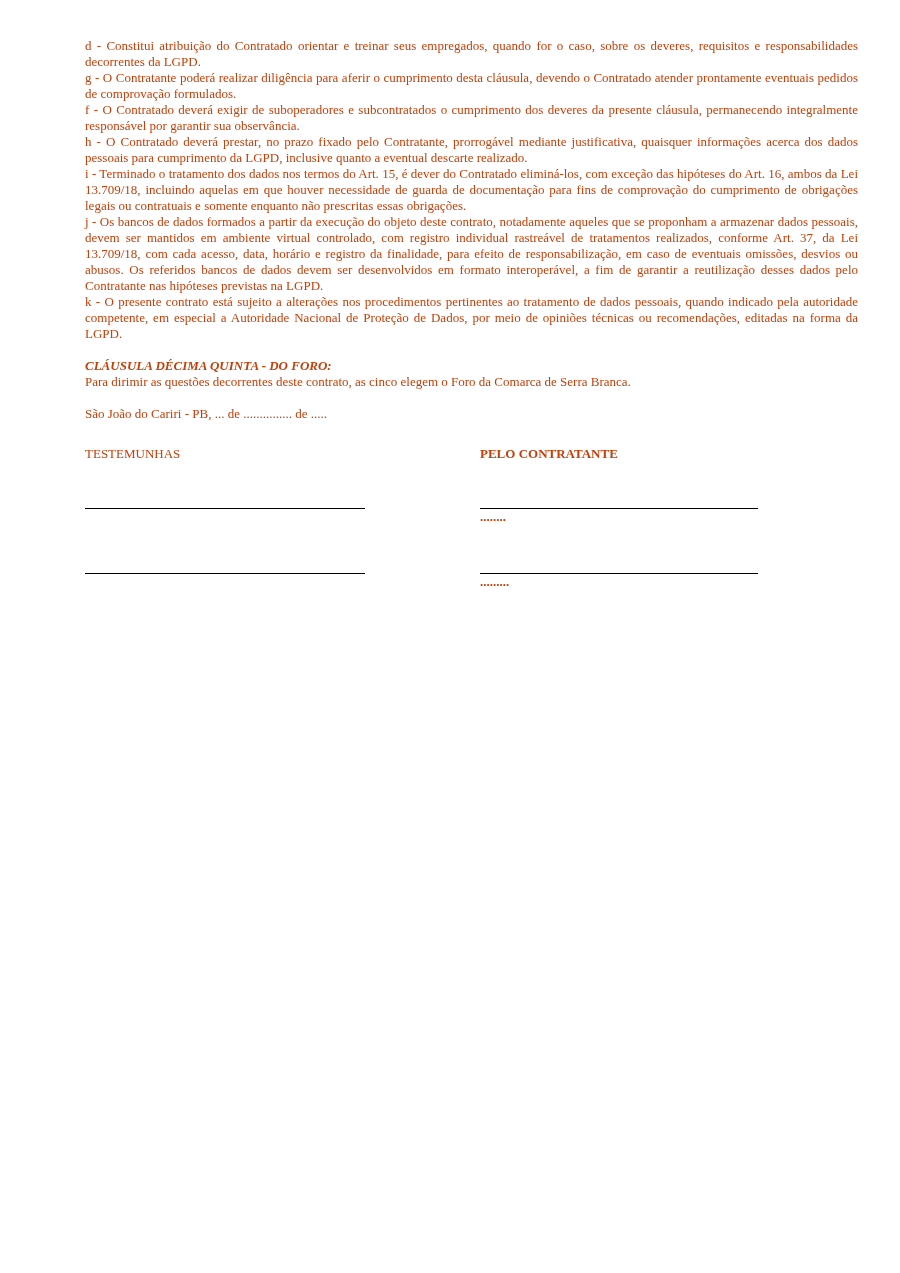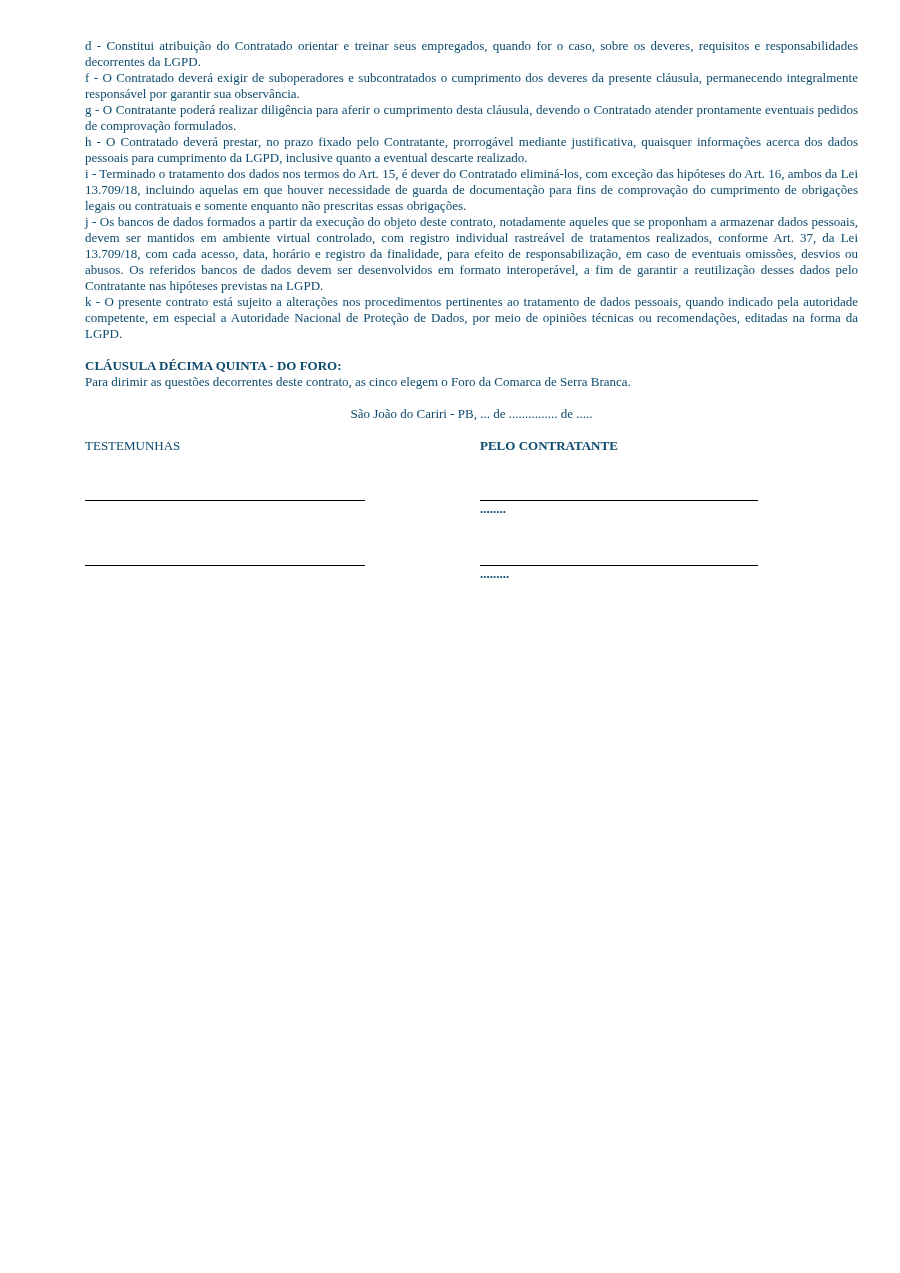--- a/index.html
+++ b/index.html
@@ -10,54 +10,55 @@
   .page {
     position: relative;
     width: 900px;
     height: 1273px;
     background: #ffffff;
     box-sizing: border-box;
     padding: 38px 42px 0 85px;
     font-family: "Liberation Serif", serif;
     font-size: 13px;
     line-height: 16px;
-    color: #0c4a6e;
+    color: #c2410c;
   }
   p {
     margin: 0;
     text-align: justify;
   }
   .clause-heading {
     font-weight: bold;
     margin-top: 16px;
     text-align: left;
+    font-style: italic;
   }
   .closing {
     margin-top: 16px;
   }
   .dateline {
     margin-top: 16px;
-    text-align: center;
+    text-align: left;
   }
   .sig-row {
     display: flex;
     align-items: flex-end;
   }
   .col-l {
     width: 280px;
     flex: 0 0 280px;
   }
   .col-r {
     margin-left: 115px;
     width: 278px;
     flex: 0 0 278px;
     font-weight: bold;
   }
   .labels-row {
-    margin-top: 16px;
+    margin-top: 24px;
   }
   .line-row-1 {
     margin-top: 32px;
   }
   .sig-line {
     height: 14px;
     border-bottom: 1px solid #000000;
   }
   .dots {
     text-align: left;
@@ -74,22 +75,22 @@
   .sig-label {
     text-align: left;
   }
 </style>
 </head>
 <body>
 
 <div class="page">
 
   <p>d - Constitui atribuição do Contratado orientar e treinar seus empregados, quando for o caso, sobre os deveres, requisitos e responsabilidades decorrentes da LGPD.</p>
+  <p>g - O Contratante poderá realizar diligência para aferir o cumprimento desta cláusula, devendo o Contratado atender prontamente eventuais pedidos de comprovação formulados.</p>
   <p>f - O Contratado deverá exigir de suboperadores e subcontratados o cumprimento dos deveres da presente cláusula, permanecendo integralmente responsável por garantir sua observância.</p>
-  <p>g - O Contratante poderá realizar diligência para aferir o cumprimento desta cláusula, devendo o Contratado atender prontamente eventuais pedidos de comprovação formulados.</p>
   <p>h - O Contratado deverá prestar, no prazo fixado pelo Contratante, prorrogável mediante justificativa, quaisquer informações acerca dos dados pessoais para cumprimento da LGPD, inclusive quanto a eventual descarte realizado.</p>
   <p>i - Terminado o tratamento dos dados nos termos do Art. 15, é dever do Contratado eliminá-los, com exceção das hipóteses do Art. 16, ambos da Lei 13.709/18, incluindo aquelas em que houver necessidade de guarda de documentação para fins de comprovação do cumprimento de obrigações legais ou contratuais e somente enquanto não prescritas essas obrigações.</p>
   <p>j - Os bancos de dados formados a partir da execução do objeto deste contrato, notadamente aqueles que se proponham a armazenar dados pessoais, devem ser mantidos em ambiente virtual controlado, com registro individual rastreável de tratamentos realizados, conforme Art. 37, da Lei 13.709/18, com cada acesso, data, horário e registro da finalidade, para efeito de responsabilização, em caso de eventuais omissões, desvios ou abusos. Os referidos bancos de dados devem ser desenvolvidos em formato interoperável, a fim de garantir a reutilização desses dados pelo Contratante nas hipóteses previstas na LGPD.</p>
   <p>k - O presente contrato está sujeito a alterações nos procedimentos pertinentes ao tratamento de dados pessoais, quando indicado pela autoridade competente, em especial a Autoridade Nacional de Proteção de Dados, por meio de opiniões técnicas ou recomendações, editadas na forma da LGPD.</p>
 
   <p class="clause-heading">CLÁUSULA DÉCIMA QUINTA - DO FORO:</p>
   <p>Para dirimir as questões decorrentes deste contrato, as cinco elegem o Foro da Comarca de Serra Branca.</p>
 
 
   <p class="dateline">São João do Cariri - PB, ... de ............... de .....</p>

